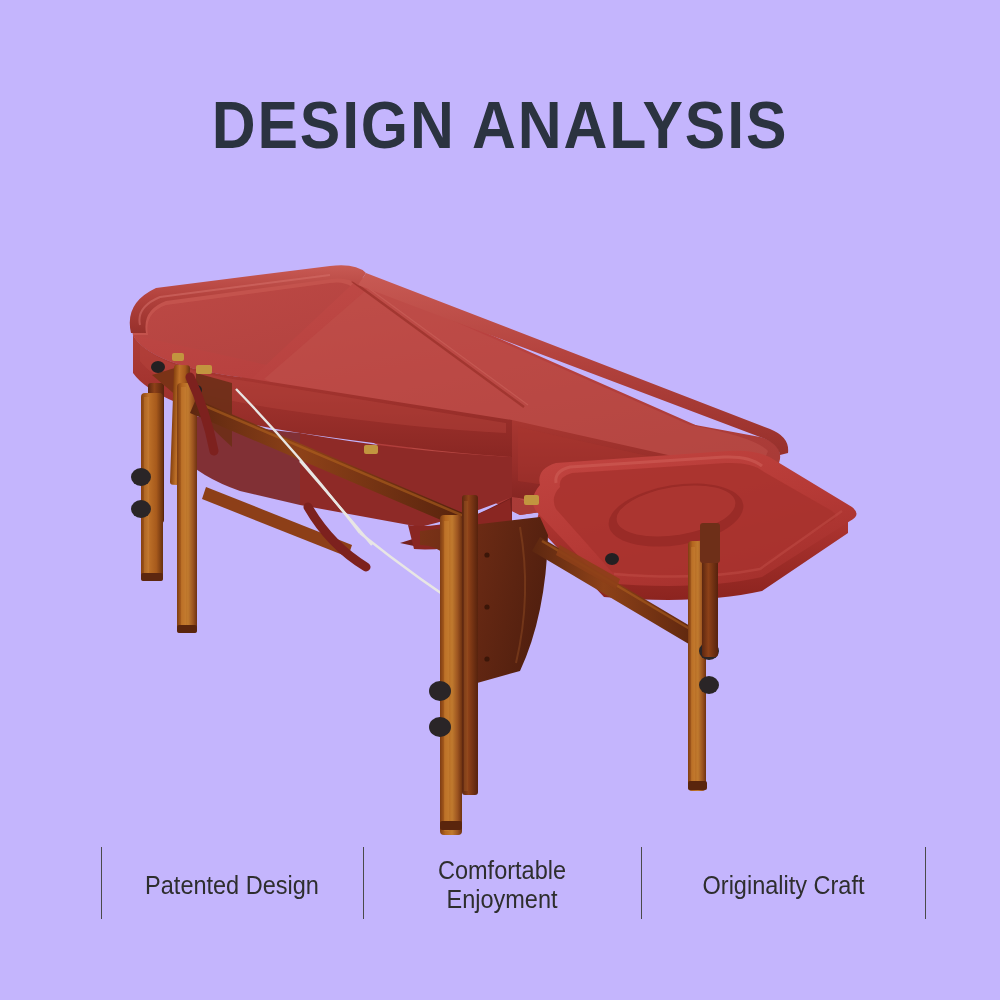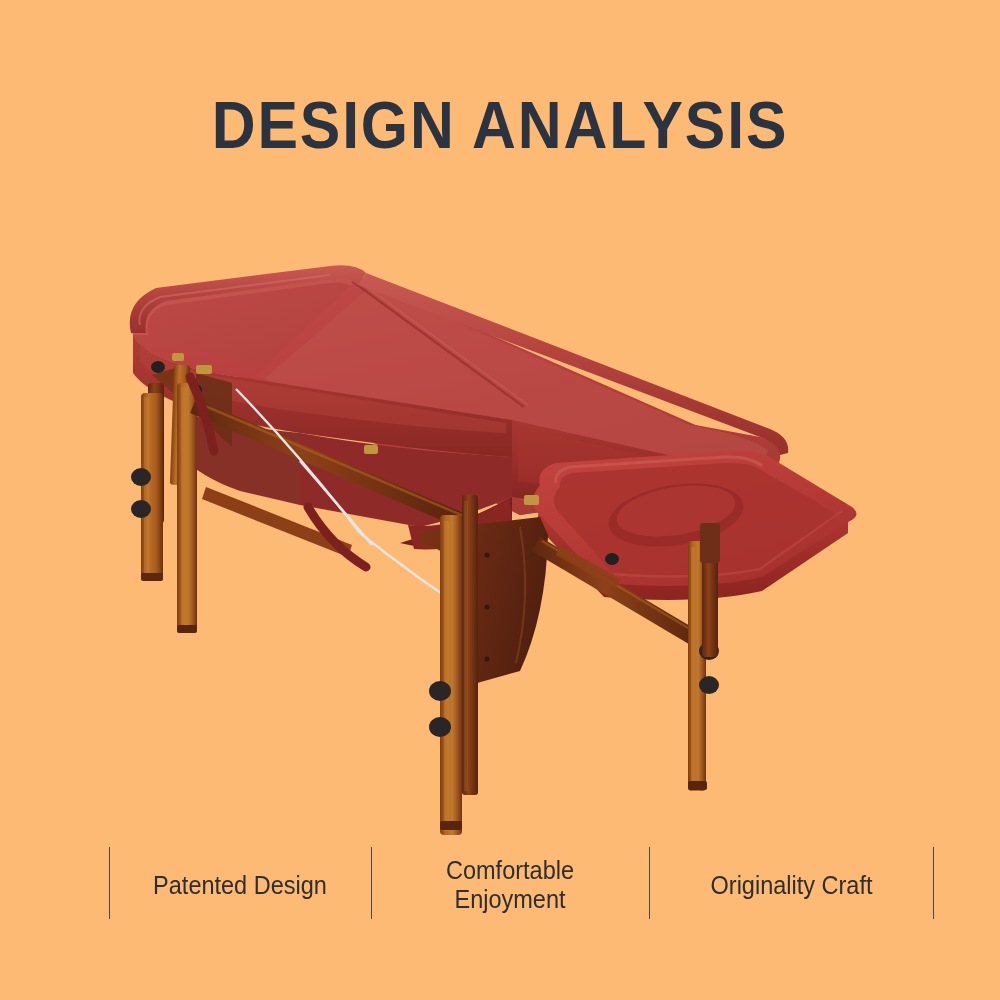--- a/index.html
+++ b/index.html
@@ -8,21 +8,21 @@
     padding: 0;
     background: #ffffff;
   }
   body {
     font-family: "Liberation Sans", sans-serif;
   }
   #page {
     position: relative;
     width: 1000px;
     height: 1000px;
-    background: #fdba74;
+    background: #c4b5fd;
     overflow: hidden;
   }
 
   
   #page-title {
     position: absolute;
     left: 0;
     top: 92px;
     width: 1000px;
     text-align: center;
@@ -51,21 +51,20 @@
     height: 620px;
   }
 
   
   #feature-strip {
     position: absolute;
     left: 0;
     top: 840px;
     width: 876px;
     height: 90px;
-    margin-left: 8px;
   }
   .feature-divider {
     position: absolute;
     top: 7px;
     width: 1px;
     height: 72px;
     background: #4a4a4a;
   }
   .feature-item {
     position: absolute;

